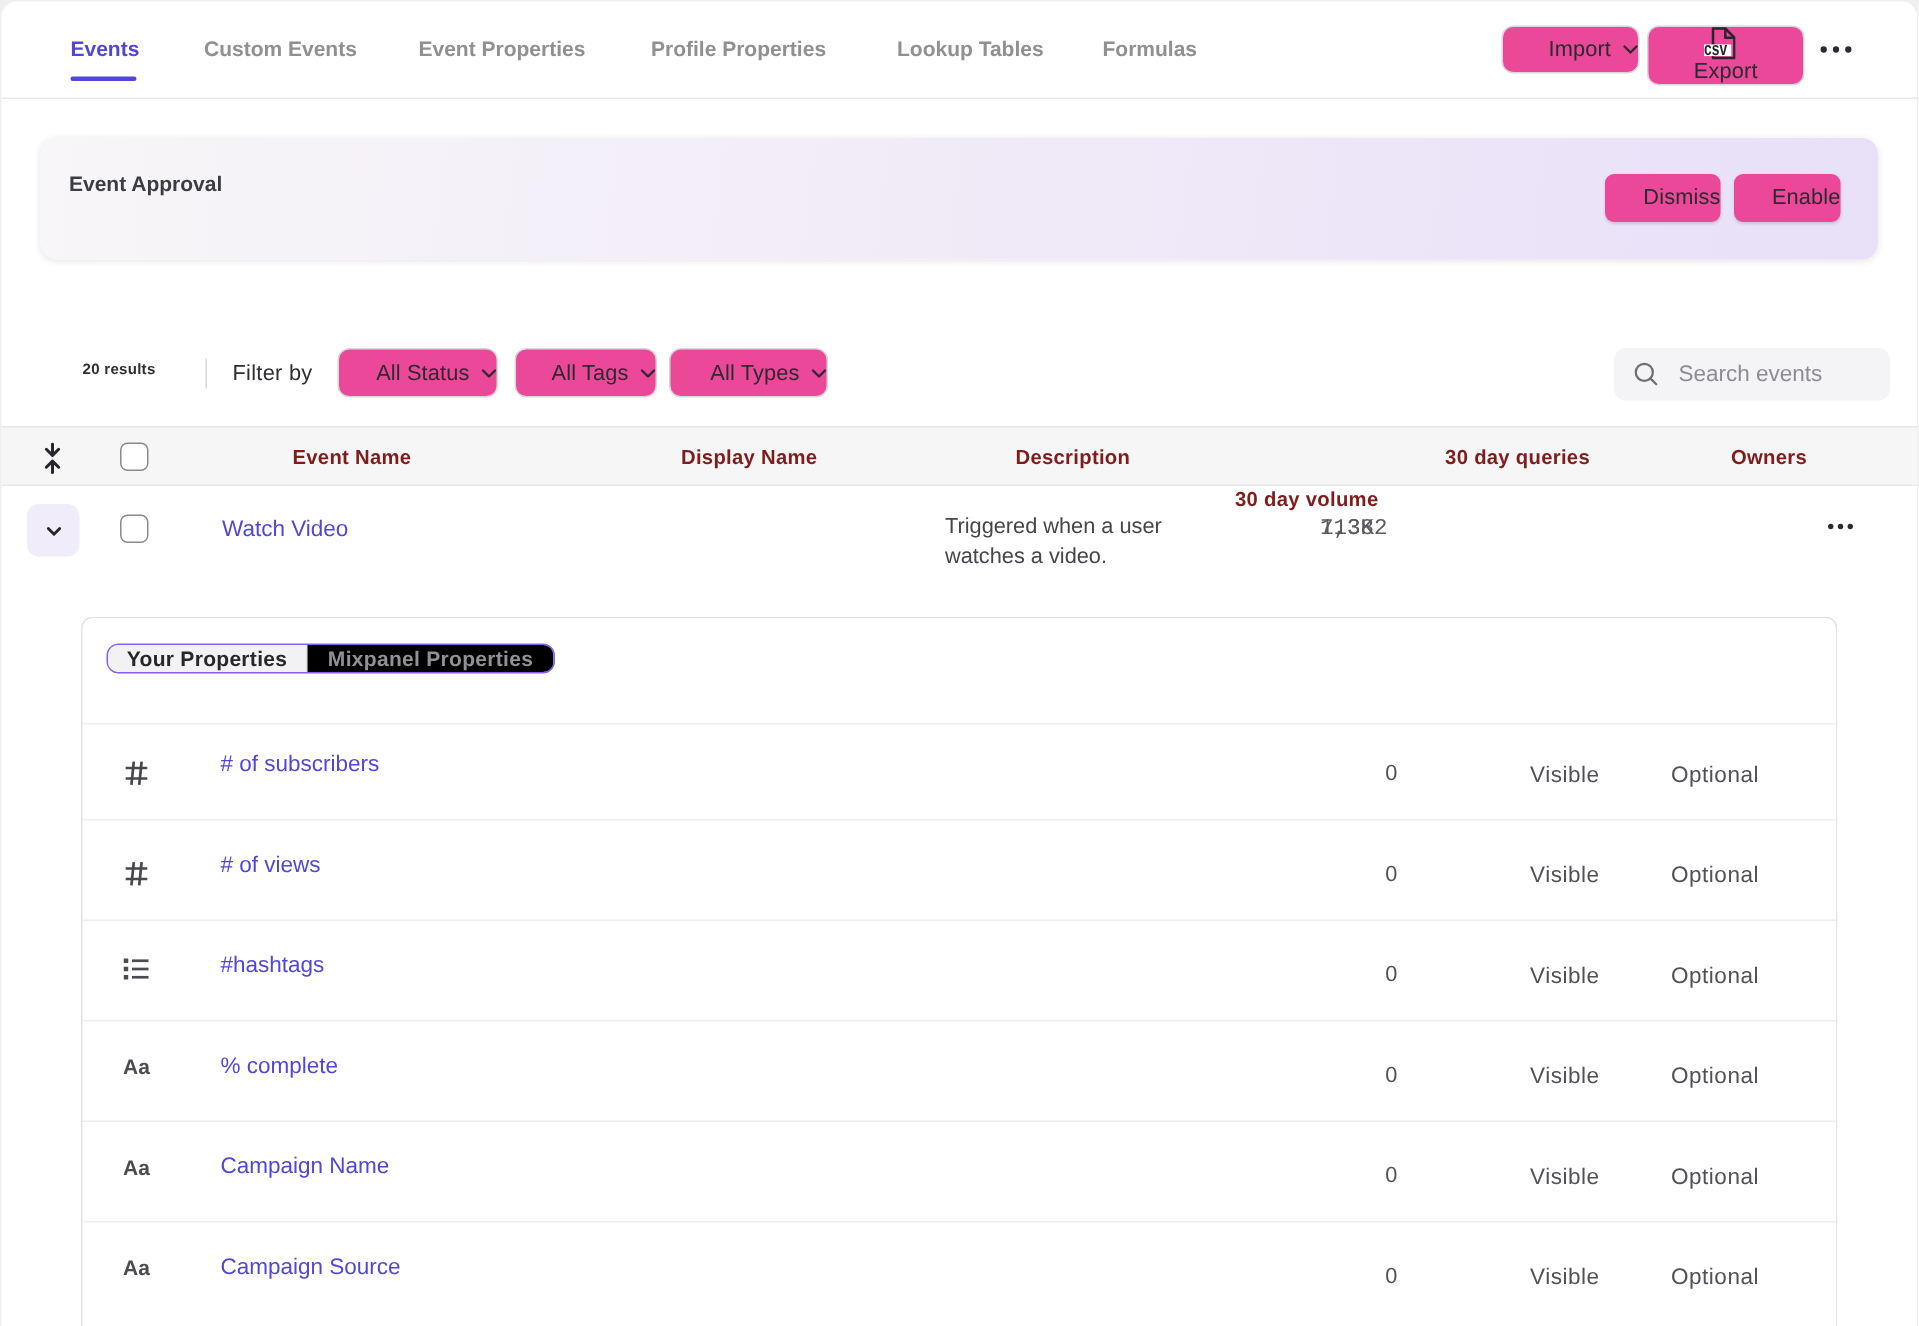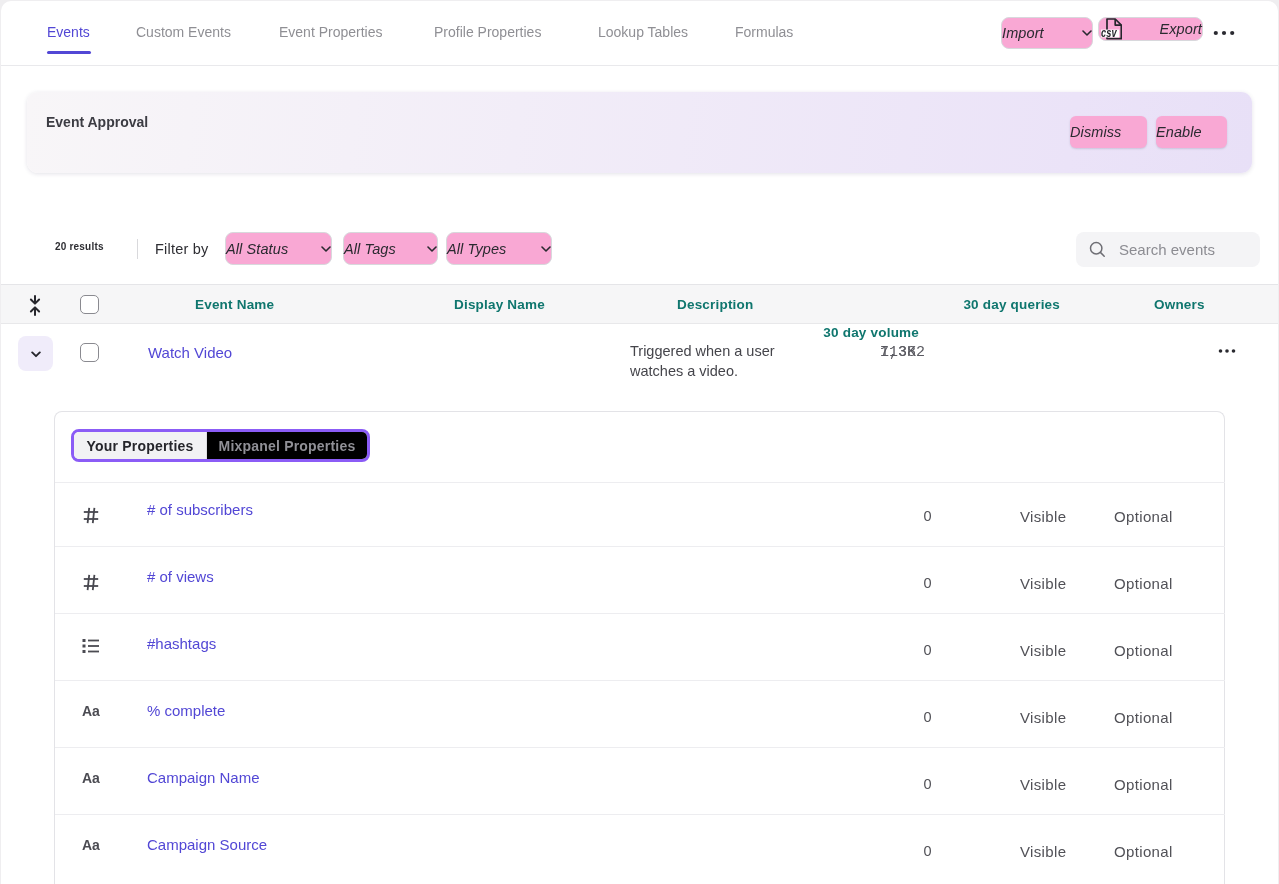--- a/index.html
+++ b/index.html
@@ -2,24 +2,24 @@
 <html><head>
 <meta charset="utf-8">
 <style>
   * { margin:0; padding:0; box-sizing:border-box; }
   html,body { width:1279px; height:884px; overflow:hidden; }
   body { background:#efeef0; font-family:"Liberation Sans", sans-serif; }
   #page { position:relative; width:1279px; height:884px; }
   #panel { position:absolute; left:1px; top:1px; width:1277px; height:883px;
            background:#ffffff; border-radius:10px 10px 0 0; }
   .abs { position:absolute; }
-  .navitem { position:absolute; top:24px; font-size:14px; font-weight:400; color:#8f8f94; white-space:nowrap; }
-  .btn { position:absolute; border:1px solid #d8d8dc; border-radius:8px; background:#f9a8d4;
-         display:flex; align-items:center; justify-content:space-between; font-size:14.5px; font-weight:500; color:#2a2a30; letter-spacing:0.1px;font-style:italic; }
-  .hdrtxt { position:absolute; font-size:13.5px; font-weight:600; color:#0f766e; white-space:nowrap; letter-spacing:0.2px;padding-left:47px; }
+  .navitem { position:absolute; top:24px; font-size:14px; font-weight:700; color:#8f8f94; white-space:nowrap; }
+  .btn { position:absolute; border:1px solid #d8d8dc; border-radius:8px; background:#ec4899;
+         display:flex; align-items:center; justify-content:flex-end; font-size:14.5px; font-weight:500; color:#2a2a30; letter-spacing:0.1px; }
+  .hdrtxt { position:absolute; font-size:13.5px; font-weight:600; color:#7f1d1d; white-space:nowrap; letter-spacing:0.2px;padding-left:47px; }
   .checkbox { position:absolute; width:19px; height:19px; border:1.4px solid #8a8a90; border-radius:5px; background:#fff; }
   .mono { font-family:"Liberation Mono", monospace; font-size:15px; color:#5a5a61; }
   .propname { position:absolute; left:147px; font-size:15px; color:#5247d5; white-space:nowrap; }
   .propicon { position:absolute; left:82px; color:#4b4b52; }
   .rowsep { position:absolute; left:55px; width:1170px; height:1px; background:#ededf0; }
   .pval { position:absolute; font-size:15px; color:#515157; letter-spacing:0.35px; }
 </style>
 </head>
 <body>
 <div id="page">
@@ -33,21 +33,21 @@
   <div class="navitem" style="left:598px;">Lookup Tables</div>
   <div class="navitem" style="left:735px;">Formulas</div>
   <div class="abs" style="left:47px; top:51px; width:44px; height:3px; background:#5247d5; border-radius:2px;"></div>
 
   <div class="btn" style="left:1001px; top:17px; width:92px; height:32px;">
     <span>Import</span>
     <svg width="10" height="6" viewBox="0 0 10 6" style="margin-left:8px;">
         <path d="M1 1 L5 5 L9 1" fill="none" stroke="#2a2a30" stroke-width="1.6" stroke-linecap="round" stroke-linejoin="round"></path>
       </svg>
   </div>
-  <div class="btn" style="left:1098px; top:17px; width:105px; height:24px;">
+  <div class="btn" style="left:1098px; top:17px; width:105px; height:40px;flex-direction:column;">
     <svg width="21" height="22" viewBox="0 0 21 22" style="margin-right:11px; margin-left:2px;">
       <path d="M6 1 H14.2 L20.3 7.1 V20.6 H6 Z" fill="none" stroke="#26262c" stroke-width="1.7" stroke-linejoin="round"></path>
       <path d="M14.2 1 V7.1 H20.3" fill="none" stroke="#26262c" stroke-width="1.7" stroke-linejoin="round"></path>
       <rect x="0" y="11.6" width="18.2" height="7.8" fill="#ffffff"></rect>
       <text x="0" y="18.5" font-family="Liberation Sans" font-weight="700" font-size="10" fill="#26262c" transform="matrix(0.92,0,0,1.25,0,-4.55)">csv</text>
     </svg>
     <span>Export</span>
   </div>
   <svg class="abs" style="left:1213px; top:29px;" width="22" height="8" viewBox="0 0 22 8">
     <circle cx="2.8" cy="4" r="2.1" fill="#2a2a30"></circle>
@@ -116,21 +116,21 @@
   <div class="abs mono" style="left:730px; width:186px; top:344px; text-align:right;">713K</div>
   <div class="abs mono" style="left:880px; width:177px; top:344px; text-align:left;">1,382</div>
   <svg class="abs" style="left:1218px; top:347px;" width="18" height="8" viewBox="0 0 18 8">
     <circle cx="2.5" cy="4" r="1.8" fill="#2a2a30"></circle>
       <circle cx="9" cy="4" r="1.8" fill="#2a2a30"></circle>
       <circle cx="15.5" cy="4" r="1.8" fill="#2a2a30"></circle>
   </svg>
 
   <div class="abs" style="left:54px; top:411px; width:1171px; height:473px; border:1px solid #e3e3e7; border-bottom:none; border-radius:8px 8px 0 0;"></div>
 
-  <div class="abs" style="left:71px; top:429px; width:299px; height:33px; border:3px solid #8b5cf6; border-radius:8px; overflow:hidden; display:flex;">
+  <div class="abs" style="left:71px; top:429px; width:299px; height:20px; border:1px solid #8b5cf6; border-radius:8px; overflow:hidden; display:flex;">
     <div style="width:133px; height:100%; background:#f2f2f4; border-right:1px solid #dfdfe3; display:flex; align-items:center; justify-content:center; font-size:14px; font-weight:600; color:#26262b; letter-spacing:0.2px;">Your Properties</div>
     <div style="flex:1; height:100%; background:#000000; display:flex; align-items:center; justify-content:center; font-size:14px; font-weight:600; color:#909096; letter-spacing:0.2px;">Mixpanel Properties</div>
   </div>
   <div class="rowsep" style="top:482px;"></div>
 
   <svg class="abs" style="left:83px; top:507px;" width="16" height="17" viewBox="0 0 16 17">
     <path d="M0.8 5 H15.2" stroke="#47474e" stroke-width="1.8"></path>
     <path d="M0.8 12 H15.2" stroke="#47474e" stroke-width="1.8"></path>
     <path d="M6.2 0.8 L4.6 16.2" stroke="#47474e" stroke-width="1.8"></path>
     <path d="M11.4 0.8 L9.8 16.2" stroke="#47474e" stroke-width="1.8"></path>

